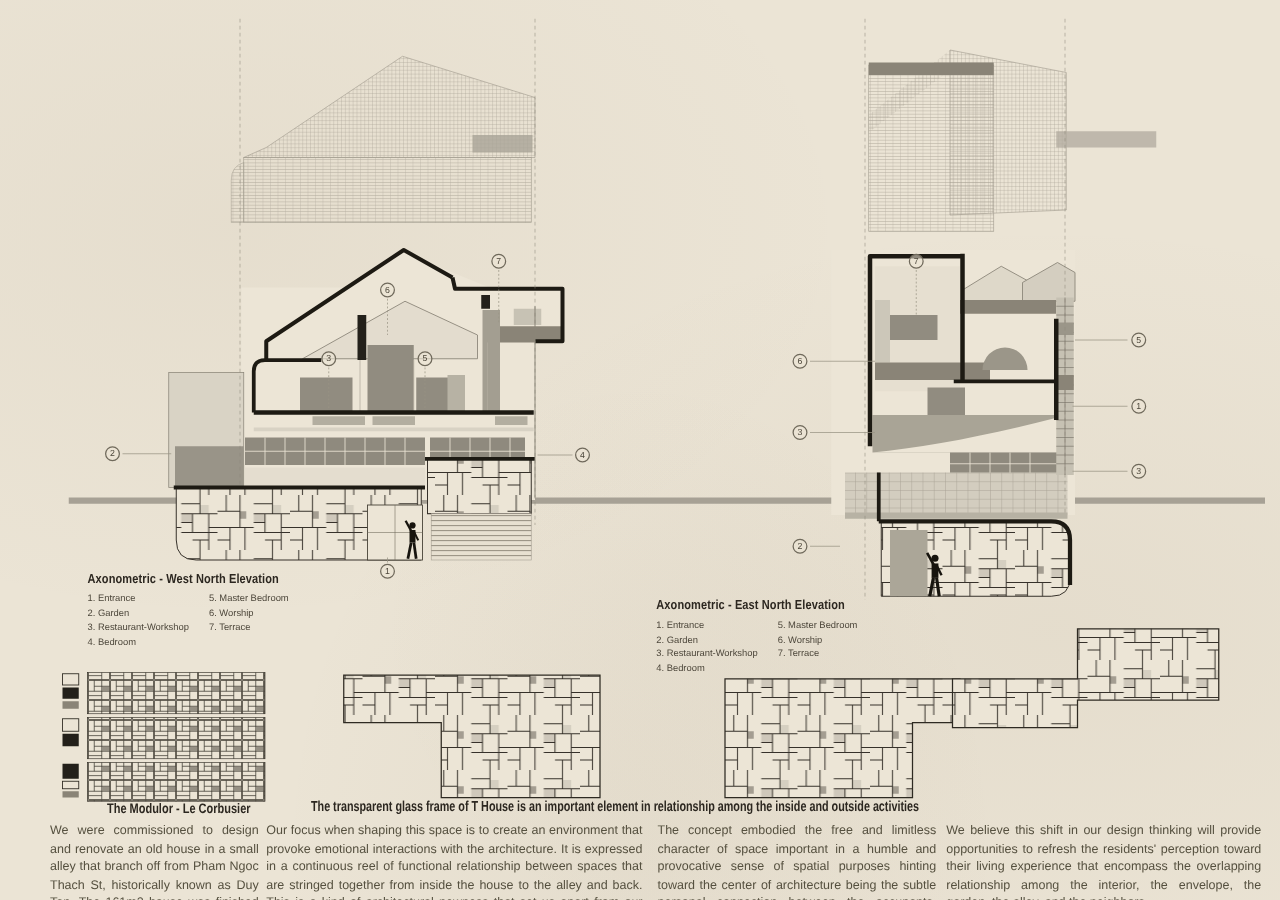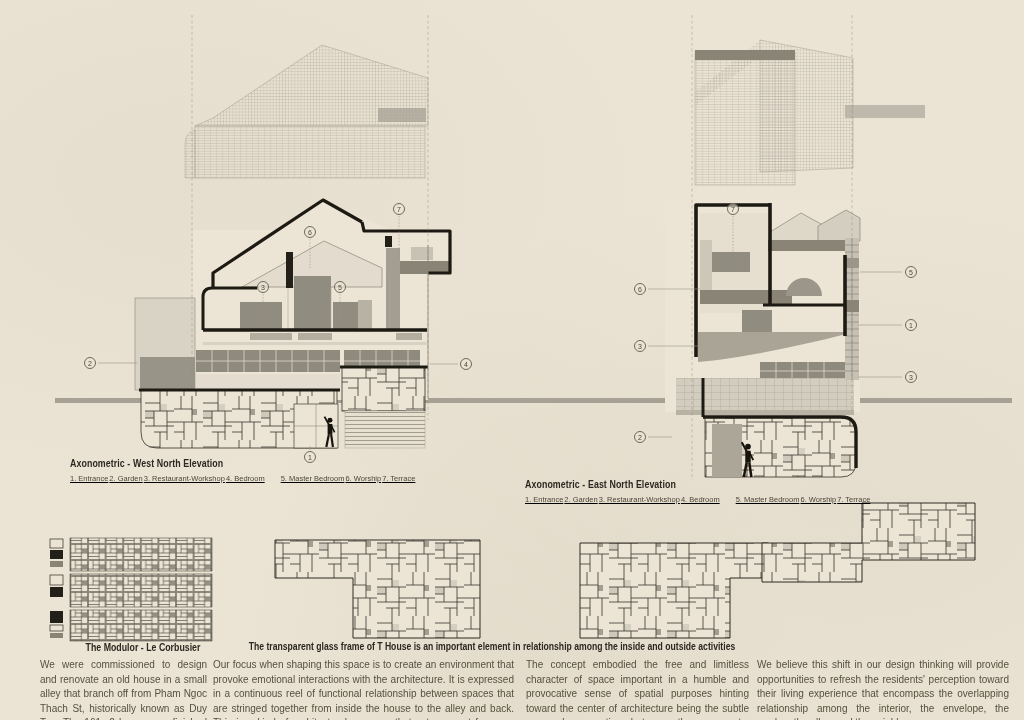--- a/index.html
+++ b/index.html
@@ -22,21 +22,21 @@
     font-size:7px;color:#4c463a;background:rgba(236,229,214,0.55);
     transform:translate(-50%,-50%);box-sizing:border-box;line-height:1;
   }
 
   .legend{position:absolute;}
   .legend-title{
     font-weight:bold;font-size:10.5px;color:#2c2720;white-space:nowrap;
     transform:scaleX(0.84);transform-origin:0 50%;margin-bottom:5px;letter-spacing:0.1px;
   }
   .lcols{display:flex;gap:16px;}
-  .lcol{display:flex;flex-direction:row;gap:1px;text-decoration:underline;}
+  .lcol{display:flex;flex-direction:column;gap:1px;}
   .lrow{font-size:7.5px;line-height:10.5px;color:#4c463a;white-space:nowrap;}
 
   .mod-title{
     position:absolute;left:48px;top:641px;width:190px;text-align:center;
     font-weight:bold;font-size:11px;color:#2c2720;white-space:nowrap;
     transform:scaleX(0.8);
   }
   .big-title{
     position:absolute;left:152px;top:640px;width:680px;text-align:center;
     font-weight:bold;font-size:11.5px;color:#2c2720;white-space:nowrap;

